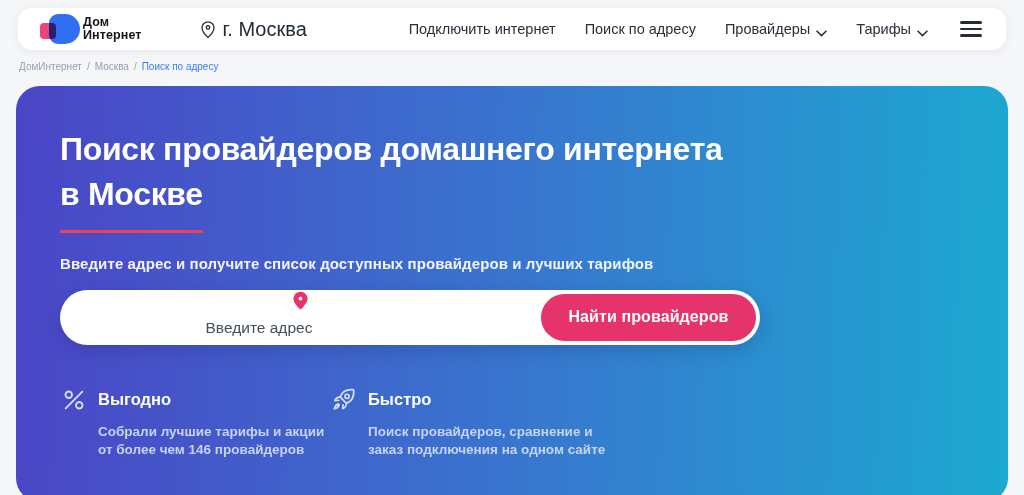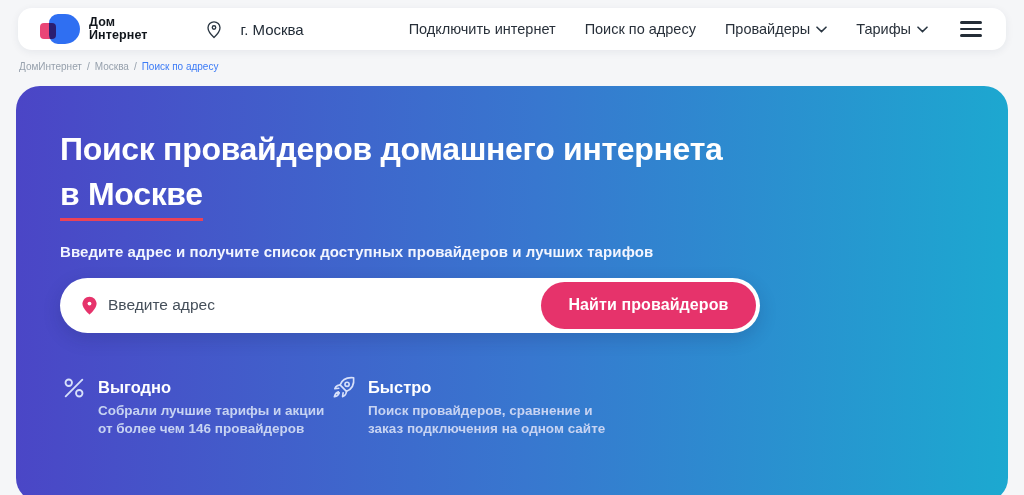--- a/index.html
+++ b/index.html
@@ -12,79 +12,80 @@
     color:#222b35;
   }
 
   
   .navbar {
     position:absolute; left:18px; top:8px; width:988px; height:42px;
     background:#ffffff; border-radius:14px;
     box-shadow:0 2px 8px rgba(25,39,70,.07);
     display:flex; align-items:center; padding:0 22px;
   }
-  .logo { display:flex; align-items:center; gap:9px; cursor:pointer; text-decoration:none; color:#11161c; }
+  .logo { display:flex; align-items:center; gap:3px; cursor:pointer; text-decoration:none; color:#11161c; }
   .logo-mark { position:relative; width:40px; height:30px; flex:0 0 auto; }
   .logo-blue {
     position:absolute; left:9px; top:0; width:31px; height:30px;
     background:#2f6ff2; border-radius:9px 15px 15px 9px;
   }
   .logo-pink {
     position:absolute; left:0; top:9px; width:16px; height:16px;
     background:#e8356b; border-radius:4px; mix-blend-mode:multiply; opacity:.92;
   }
   .logo-text { display:flex; flex-direction:column; font-size:12.5px; font-weight:800; line-height:1.08; letter-spacing:.1px; }
-  .location { display:flex; align-items:center; gap:19px; margin-left:58px; font-size:15px; font-weight:500; color:#212b36; cursor:pointer; }
+  .location { display:flex; align-items:center; gap:7px; margin-left:58px; font-size:20px; font-weight:500; color:#212b36; cursor:pointer; }
   .nav-links { margin-left:auto; display:flex; align-items:center; gap:29px; }
-  .nav-link { font-size:14.5px; font-weight:500; color:#28303a; text-decoration:none; display:flex; align-items:center; gap:6px; cursor:pointer; white-space:nowrap; }
+  .nav-link { font-size:14.5px; font-weight:500; color:#28303a; text-decoration:none; display:flex; align-items:flex-end; gap:6px; cursor:pointer; white-space:nowrap; }
   .burger { margin-left:3px; width:24px; height:20px; border:none; background:transparent; display:flex; flex-direction:column; justify-content:center; gap:4px; cursor:pointer; }
   .burger span { display:block; width:22px; height:2.6px; background:#242d37; border-radius:2px; }
 
   
   .breadcrumb { position:absolute; left:19px; top:61px; font-size:10px; color:#97a1ad; display:flex; gap:5px; }
   .breadcrumb .crumb { color:#97a1ad; text-decoration:none; }
   .breadcrumb .crumb.active { color:#3c7bf6; }
 
   
   .hero {
     position:absolute; left:16px; top:86px; width:992px; height:416px;
     border-radius:24px;
     background:linear-gradient(92deg, #4b45c6 0%, #3877cf 52%, #1ca9d0 100%);
     padding:41px 44px 0 44px; color:#fff;
   }
   .hero-title { font-size:32px; font-weight:800; letter-spacing:-.3px; line-height:1.42; }
-  .hero-title .tl2 { display:inline-block; border-bottom:3px solid #ec4256; padding-bottom:0; }
+  .hero-title .tl2 { display:inline-block; border-bottom:3px solid #ec4256; padding-bottom:12px; }
   .hero-sub { margin-top:22px; font-size:15px; font-weight:600; color:#f2f5ff; letter-spacing:.1px; }
 
   .searchbar {
     position:relative; margin-top:18px; width:700px; height:55px;
     background:#ffffff; border-radius:28px;
     display:flex; align-items:center; padding:0 230px 0 21px;
     box-shadow:0 6px 18px rgba(20,30,80,.18);
+    flex-direction:column;
   }
   .searchbar .pin { flex:0 0 auto; margin-right:10px; }
   .searchbar input {
     flex:1; border:none; outline:none; font-size:15.5px; color:#313a44;
     font-family:"Liberation Sans", sans-serif; background:transparent;
   }
   .searchbar input::placeholder { color:#454f5a; opacity:1; }
   .search-btn {
     position:absolute; right:4px; top:4px; bottom:4px; width:215px;
     border:none; border-radius:24px; background:#e6336b; color:#ffffff;
     font-size:16px; font-weight:700; font-family:"Liberation Sans", sans-serif;
     cursor:pointer; letter-spacing:.1px;
   }
 
   .features { margin-top:41px; display:flex; }
   .feature { display:grid; grid-template-columns:38px auto; }
   .feature.f1 { width:270px; }
   .f-icon { grid-column:1; grid-row:1; width:28px; height:28px; }
   .f-title { grid-column:2; grid-row:1; align-self:center; font-size:16.5px; font-weight:700; color:#ffffff; }
   .f-desc { grid-column:2; font-size:13.5px; font-weight:600; color:#c7d3f2; line-height:18px; }
-  .f-desc.first { }
+  .f-desc.first { margin-top:9px; }
 </style>
 </head>
 <body>
 
 <header class="navbar">
   <a class="logo">
     <span class="logo-mark">
       <span class="logo-blue"></span>
       <span class="logo-pink"></span>
     </span>

